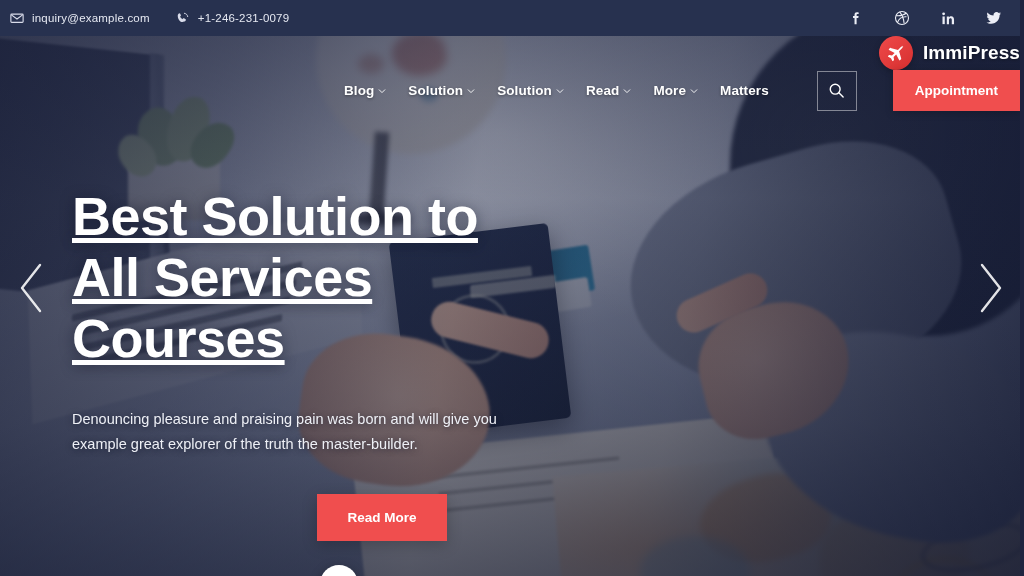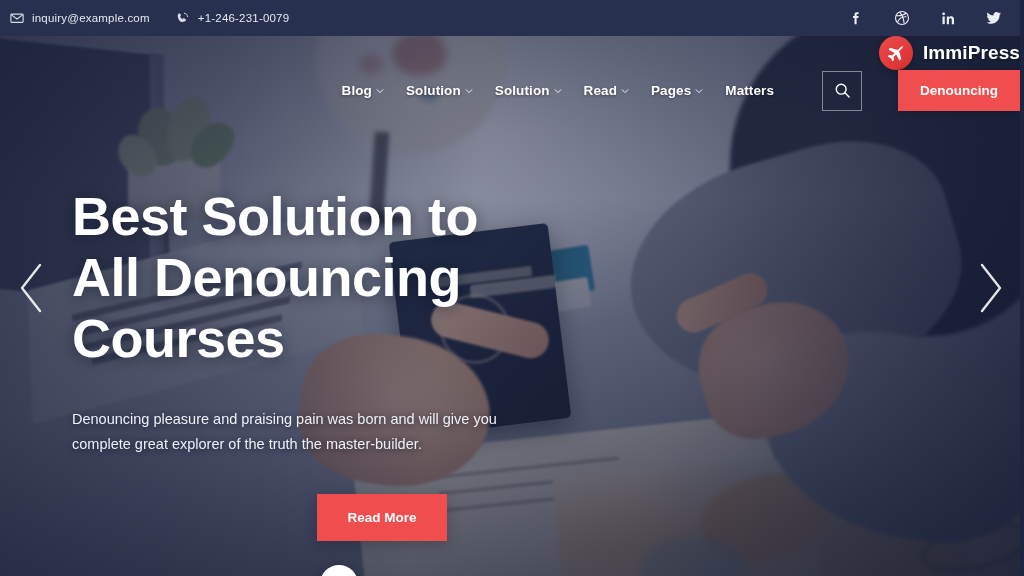--- a/index.html
+++ b/index.html
@@ -288,20 +288,21 @@
   }
 
   
   .hero-content {
     position:absolute; left:72px; top:186px; z-index:20; width:620px;
   }
   .hero-title {
     color:#fff; font-size:54px; line-height:1.13; font-weight:700;
     letter-spacing:-.5px;
     text-shadow:0 2px 14px rgba(10,14,34,.5);
+    text-decoration:underline;
   }
   .hero-sub {
     margin-top:38px;
     color:#eef0f6; font-size:14.5px; line-height:1.75; font-weight:400;
     max-width:470px;
     text-shadow:0 1px 6px rgba(10,14,34,.6);
   }
   .hero-actions { margin-top:36px; display:flex; align-items:center; gap:24px;flex-direction:column; }
   .read-more {
     background:#f04e4e; color:#fff;
@@ -483,52 +484,52 @@
       </div>
 
       <div class="nav-item">
         <span>Read</span>
         <svg class="caret" viewBox="0 0 10 10" fill="none">
             <path d="M1.5 3.5 L5 7 L8.5 3.5" stroke="#ffffff" stroke-width="1.2" stroke-linecap="round" stroke-linejoin="round"></path>
           </svg>
       </div>
 
       <div class="nav-item">
-        <span>Pages</span>
+        <span>More</span>
         <svg class="caret" viewBox="0 0 10 10" fill="none">
             <path d="M1.5 3.5 L5 7 L8.5 3.5" stroke="#ffffff" stroke-width="1.2" stroke-linecap="round" stroke-linejoin="round"></path>
           </svg>
       </div>
 
       <div class="nav-item">
         <span>Matters</span>
       </div>
 
       <div class="search-btn">
         <svg width="17" height="17" viewBox="0 0 18 18" fill="none">
           <circle cx="7.6" cy="7.6" r="5.2" stroke="#ffffff" stroke-width="1.5"></circle>
           <path d="M11.5 11.5 L16 16" stroke="#ffffff" stroke-width="1.5" stroke-linecap="round"></path>
         </svg>
       </div>
 
-      <div class="appt-btn">Denouncing</div>
+      <div class="appt-btn">Appointment</div>
 
     </div>
   </div>
 
   <div class="hero-content">
     <div class="hero-title">
       <div>Best Solution to</div>
-      <div>All Denouncing</div>
+      <div>All Services</div>
       <div>Courses</div>
     </div>
 
     <div class="hero-sub">
       <div>Denouncing pleasure and praising pain was born and will give you</div>
-      <div>complete great explorer of the truth the master-builder.</div>
+      <div>example great explorer of the truth the master-builder.</div>
     </div>
 
     <div class="hero-actions">
       <div class="read-more">Read More</div>
       <div class="play-wrap">
         <span class="play-circle">
           <svg width="14" height="15" viewBox="0 0 14 15" fill="#f04e4e">
             <path d="M2.2 1.3 L12.4 7.4 L2.2 13.6 Z"></path>
           </svg>
         </span>

